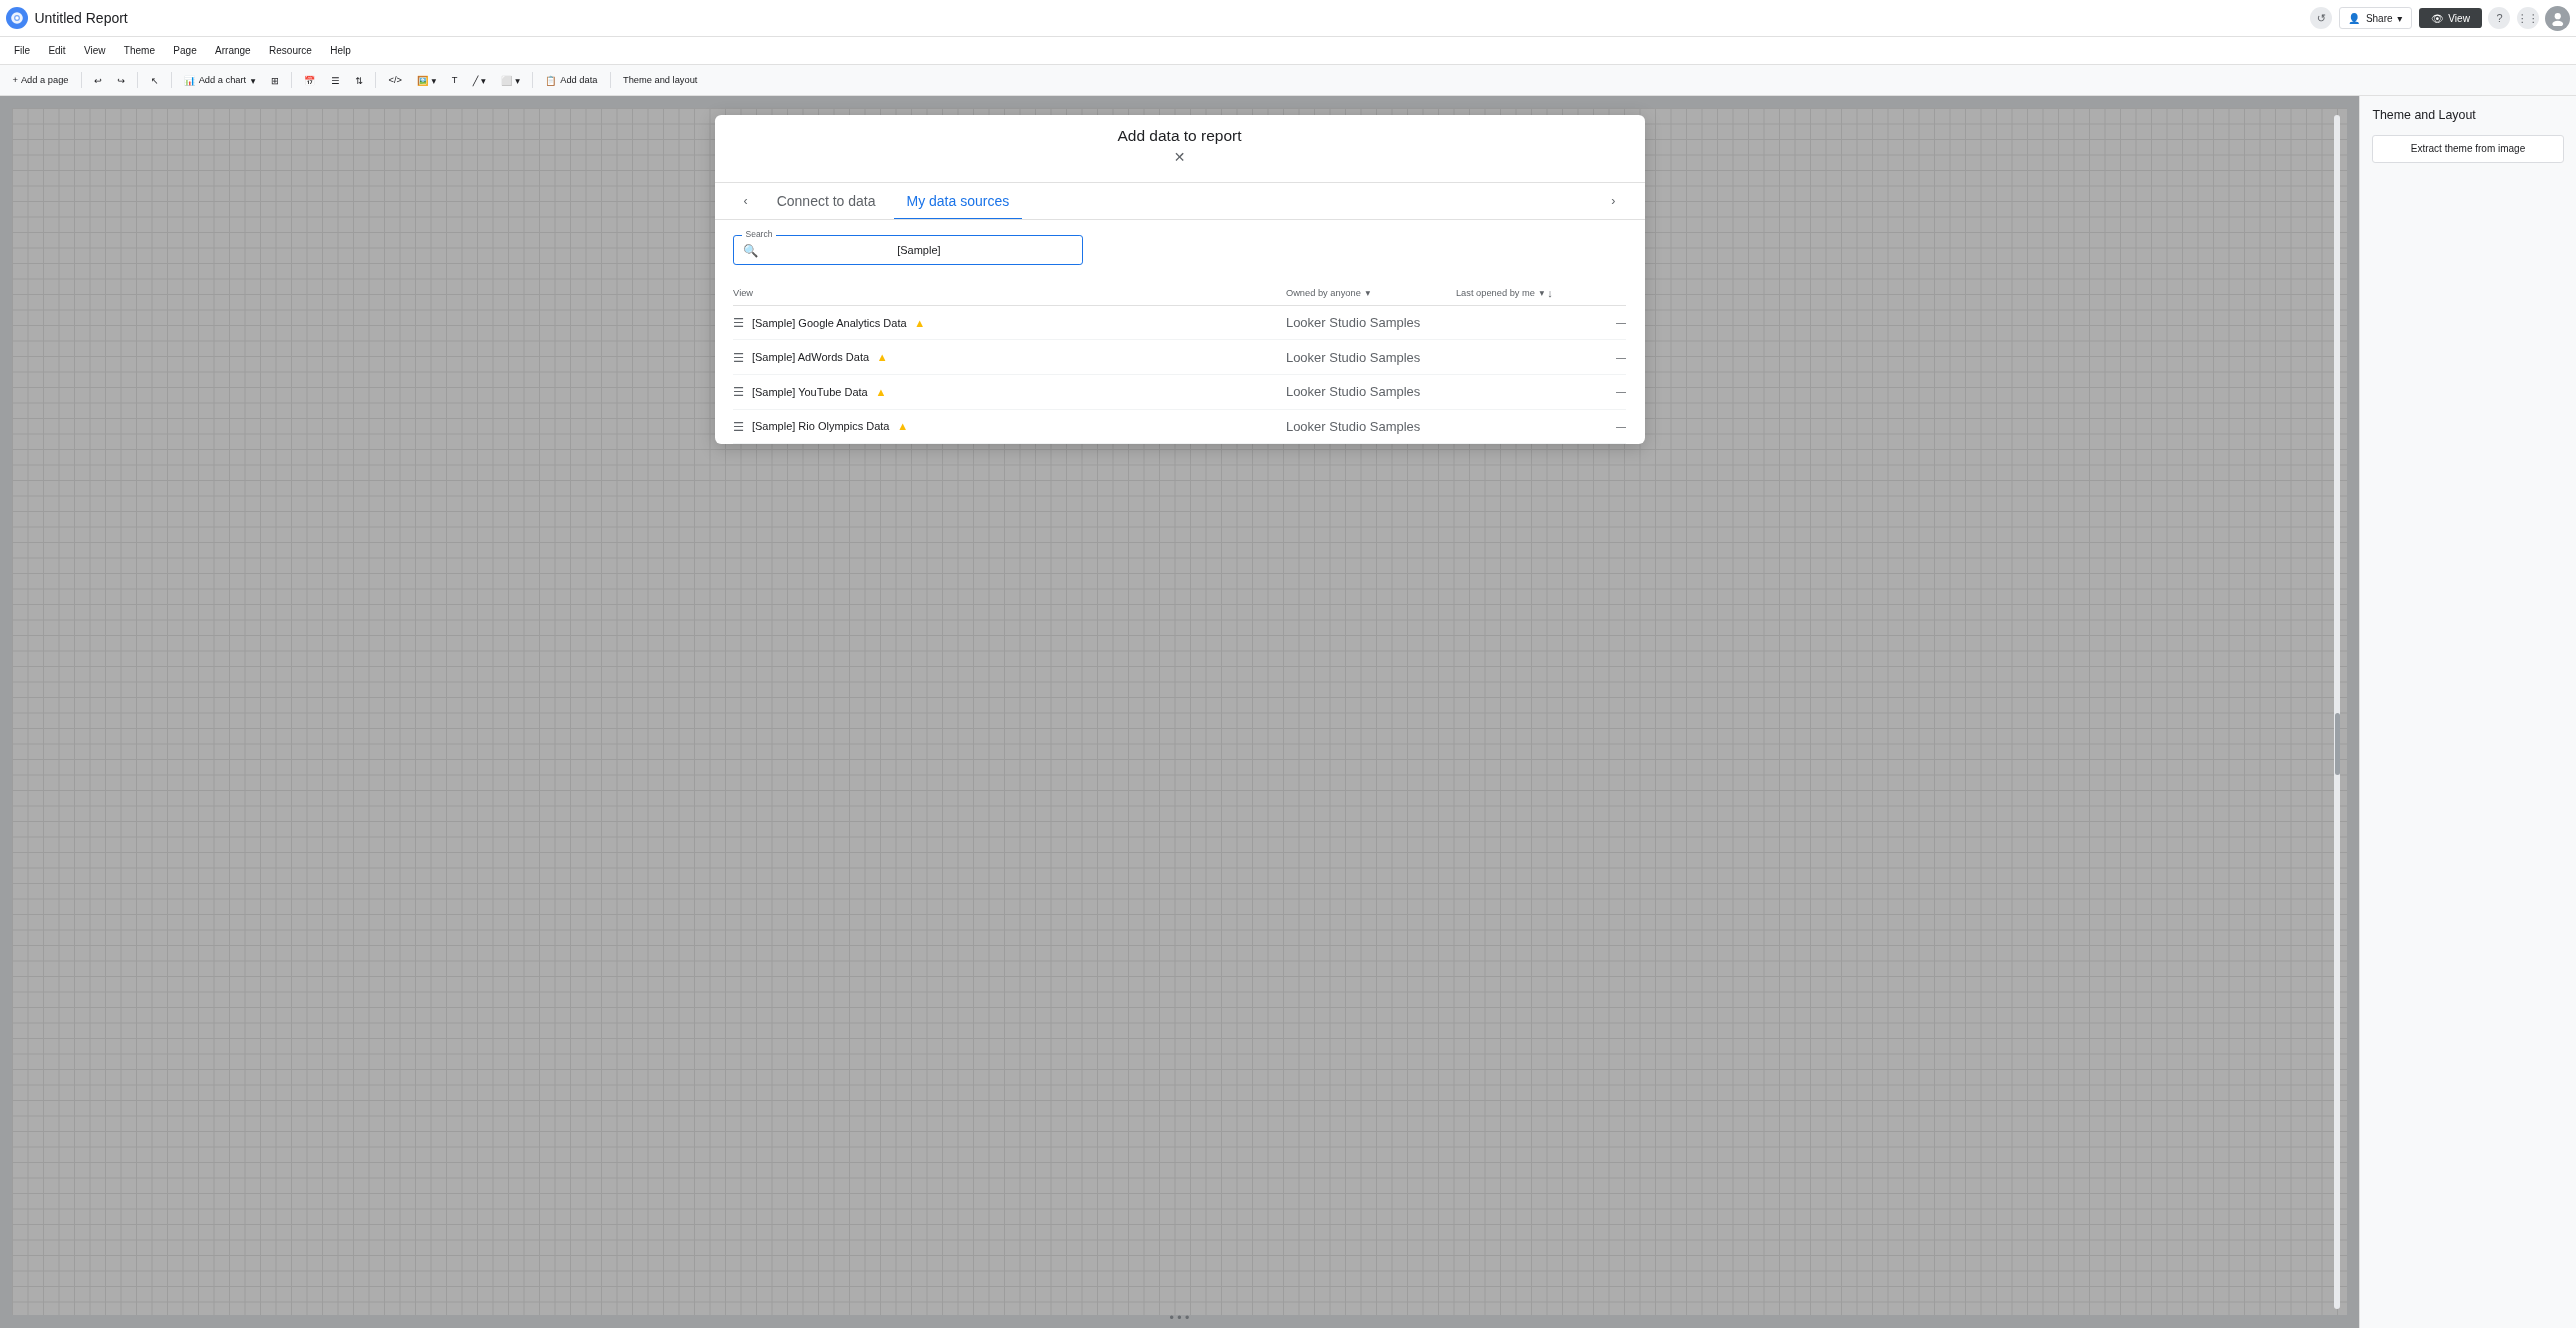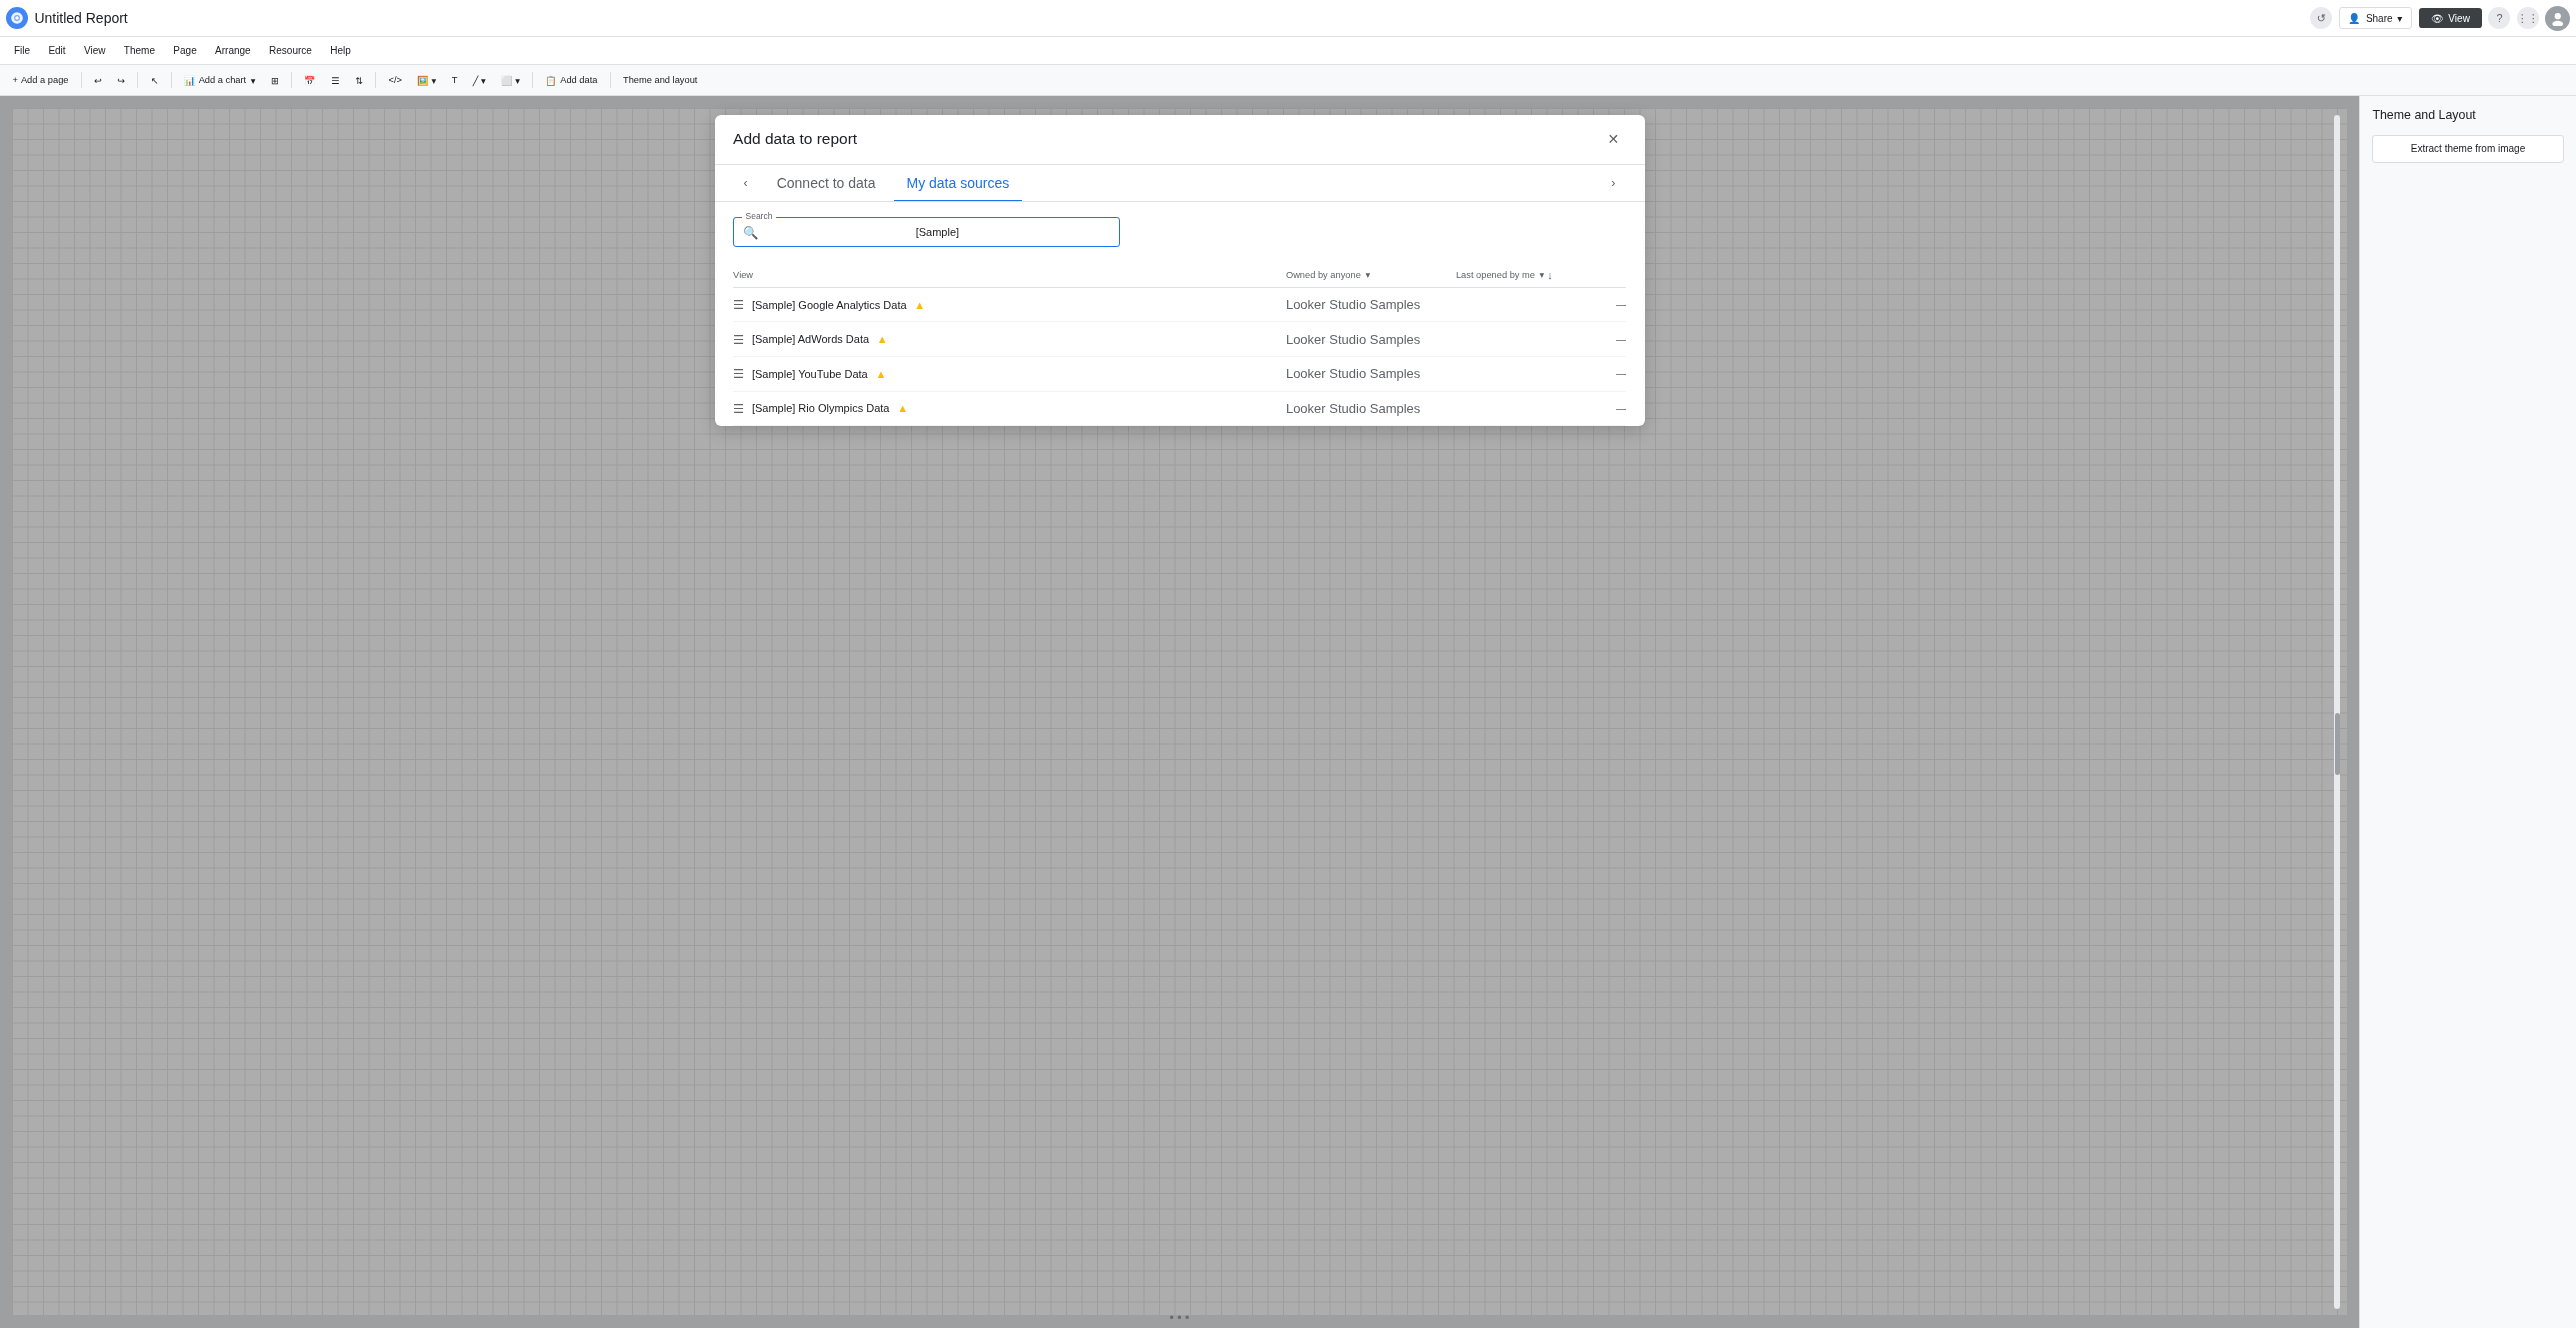--- a/index.html
+++ b/index.html
@@ -173,20 +173,21 @@
       display: flex;
       flex-direction: column;
       max-height: 80vh;
     }
     .modal-header {
       display: flex;
       align-items: center;
       justify-content: space-between;
       padding: 12.4px 18.6px;
       border-bottom: 0.8px solid #e0e0e0;
+      flex-direction: column;
     }
     .modal-title {
       font-size: 15.5px;
       font-weight: 400;
       color: #202124;
     }
     .modal-close {
       width: 25px; height: 25px;
       border-radius: 50%;
       display: flex; align-items: center; justify-content: center;
@@ -226,21 +227,21 @@
       color: #1a73e8;
       border-bottom-color: #1a73e8;
     }
 
     
     .search-container {
       padding: 15.5px 18.6px;
     }
     .search-field {
       position: relative;
-      width: 387px;
+      width: 350px;
     }
     .search-label {
       position: absolute;
       top: -6.2px;
       left: 9.3px;
       font-size: 8.5px;
       color: #5f6368;
       background: white;
       padding: 0 3.1px;
     }

